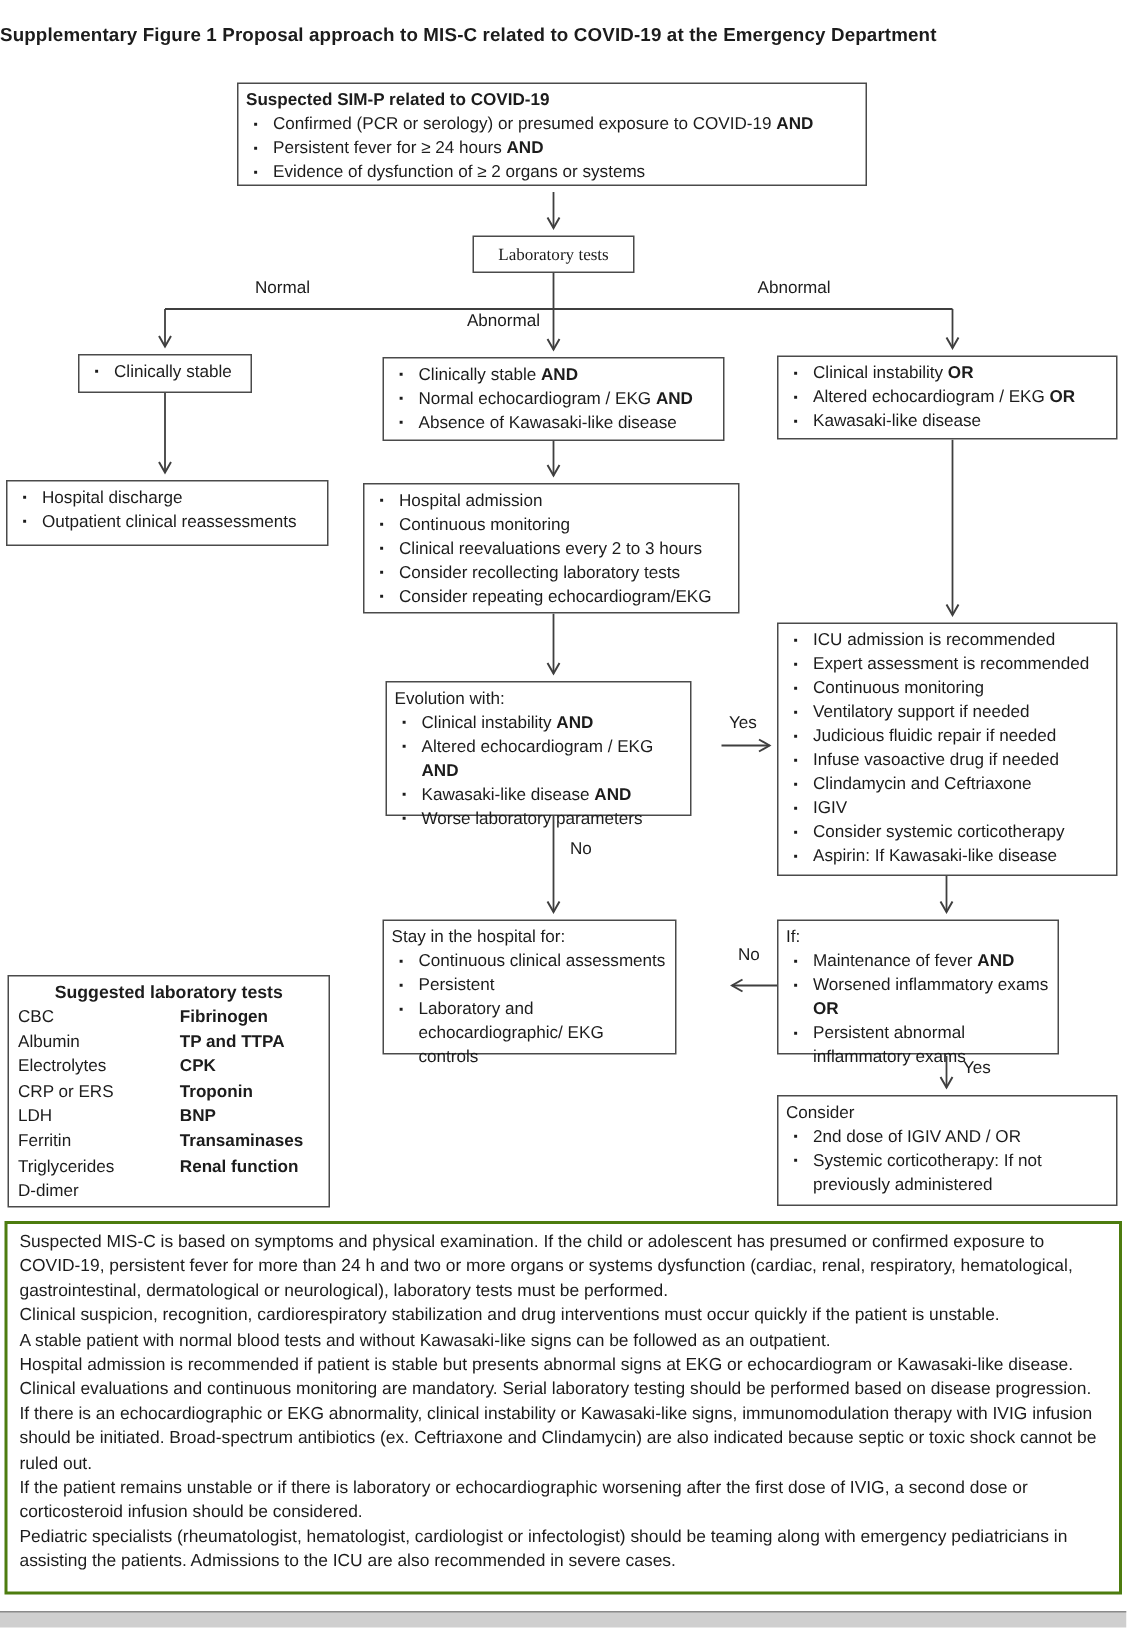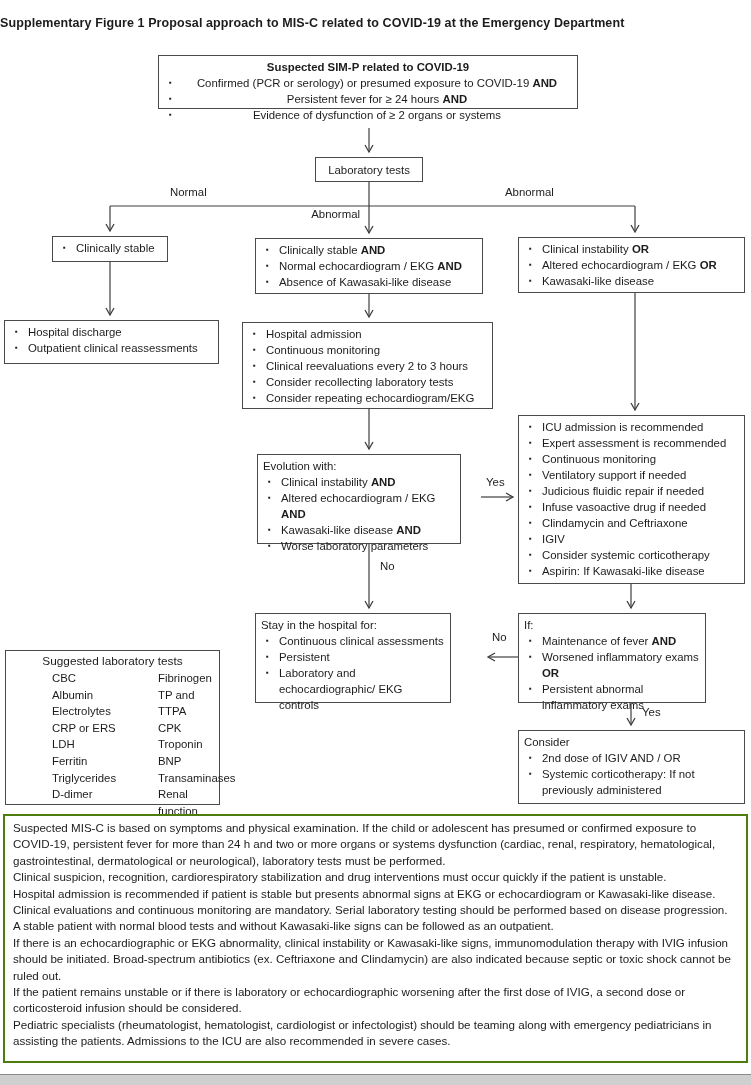--- a/index.html
+++ b/index.html
@@ -19,39 +19,39 @@
   }
   .hdr { white-space:nowrap; }
   .hdr.bold { font-weight:bold; }
   .li { position:relative; padding-left:18px; }
   .li .blt { position:absolute; left:5px; top:0; font-size:8px; }
   .bb { font-weight:bold; }
   .edge-label { position:absolute; font-size:11.4px; white-space:nowrap; }
   svg.wires { position:absolute; left:0; top:0; pointer-events:none; }
 
   
-  #box-suspected { left:158px; top:55px;  width:420px; height:54px;text-align:center; }
-  #box-lab       { left:315px; top:157px; width:108px; height:25px; display:flex; align-items:center; justify-content:center; padding:0; }
+  #box-suspected { left:158px; top:55px;  width:420px; height:69px; }
+  #box-lab       { left:315px; top:157px; width:108px; height:25px; display:flex; align-items:center; justify-content:center; padding:0;font-family:Liberation Serif, serif; }
   #box-stable    { left:52px;  top:236px; width:116px; height:26px; }
   #box-crit-mid  { left:255px; top:238px; width:228px; height:56px; }
   #box-crit-right{ left:518px; top:237px; width:227px; height:56px; }
   #box-discharge { left:4px;   top:320px; width:215px; height:44px; }
   #box-admission { left:242px; top:322px; width:251px; height:87px; }
   #box-evolution { left:257px; top:454px; width:204px; height:90px; }
   #box-icu       { left:518px; top:415px; width:227px; height:169px; }
   #box-stay      { left:255px; top:613px; width:196px; height:90px; }
   #box-if        { left:518px; top:613px; width:188px; height:90px; }
   #box-consider  { left:518px; top:730px; width:227px; height:74px; }
 
   #box-labs      { left:5px; top:650px; width:215px; height:155px; padding:2px 6px; }
-  #box-labs .labs-title { text-align:center; font-weight:normal; font-size:11.8px; margin-bottom:1px; }
+  #box-labs .labs-title { text-align:center; font-weight:bold; font-size:11.8px; margin-bottom:1px; }
   .labs-cols { display:flex; }
   .labs-col1 { width:110px; }
-  .labs-col2 { width:95px; }
-  .labs-col1 div, .labs-col2 div { line-height:16.6px;margin-left:40px; }
+  .labs-col2 { width:95px;font-weight:bold; }
+  .labs-col1 div, .labs-col2 div { line-height:16.6px; }
 
   #box-notes {
     left:3px; top:814px; width:745px; height:249px;
     border:2px solid #4d7c0f; padding:4px 8px; font-size:11.6px; line-height:16.4px;
   }
   #box-notes p { margin:0; }
 
   #lbl-normal        { left:170px; top:186px; }
   #lbl-abnormal-right{ left:505px; top:186px; }
   #lbl-abnormal-mid  { left:300px; top:208px; width:60px; text-align:right; }
@@ -261,22 +261,22 @@
         <div>Transaminases</div>
         <div>Renal function</div>
       </div>
   </div>
 </div>
 
 <div class="box" id="box-notes">
 
 <p>Suspected MIS-C is based on symptoms and physical examination. If the child or adolescent has presumed or confirmed exposure to COVID-19, persistent fever for more than 24 h and two or more organs or systems dysfunction (cardiac, renal, respiratory, hematological, gastrointestinal, dermatological or neurological), laboratory tests must be performed.</p>
     <p>Clinical suspicion, recognition, cardiorespiratory stabilization and drug interventions must occur quickly if the patient is unstable.</p>
+    <p>A stable patient with normal blood tests and without Kawasaki-like signs can be followed as an outpatient.</p>
     <p>Hospital admission is recommended if patient is stable but presents abnormal signs at EKG or echocardiogram or Kawasaki-like disease. Clinical evaluations and continuous monitoring are mandatory. Serial laboratory testing should be performed based on disease progression.</p>
-    <p>A stable patient with normal blood tests and without Kawasaki-like signs can be followed as an outpatient.</p>
     <p>If there is an echocardiographic or EKG abnormality, clinical instability or Kawasaki-like signs, immunomodulation therapy with IVIG infusion should be initiated. Broad-spectrum antibiotics (ex. Ceftriaxone and Clindamycin) are also indicated because septic or toxic shock cannot be ruled out.</p>
     <p>If the patient remains unstable or if there is laboratory or echocardiographic worsening after the first dose of IVIG, a second dose or corticosteroid infusion should be considered.</p>
     <p>Pediatric specialists (rheumatologist, hematologist, cardiologist or infectologist) should be teaming along with emergency pediatricians in assisting the patients. Admissions to the ICU are also recommended in severe cases.</p>
   </div>
 
 <div class="edge-label" id="lbl-normal">Normal</div>
 <div class="edge-label" id="lbl-abnormal-right">Abnormal</div>
 <div class="edge-label" id="lbl-abnormal-mid">Abnormal</div>
 <div class="edge-label" id="lbl-yes1">Yes</div>
 <div class="edge-label" id="lbl-no1">No</div>

